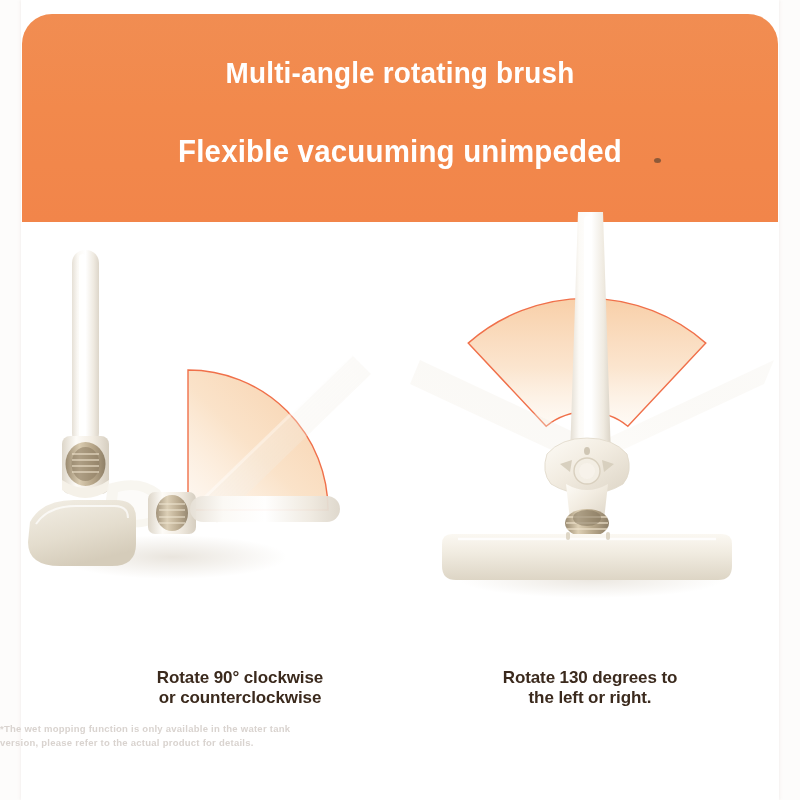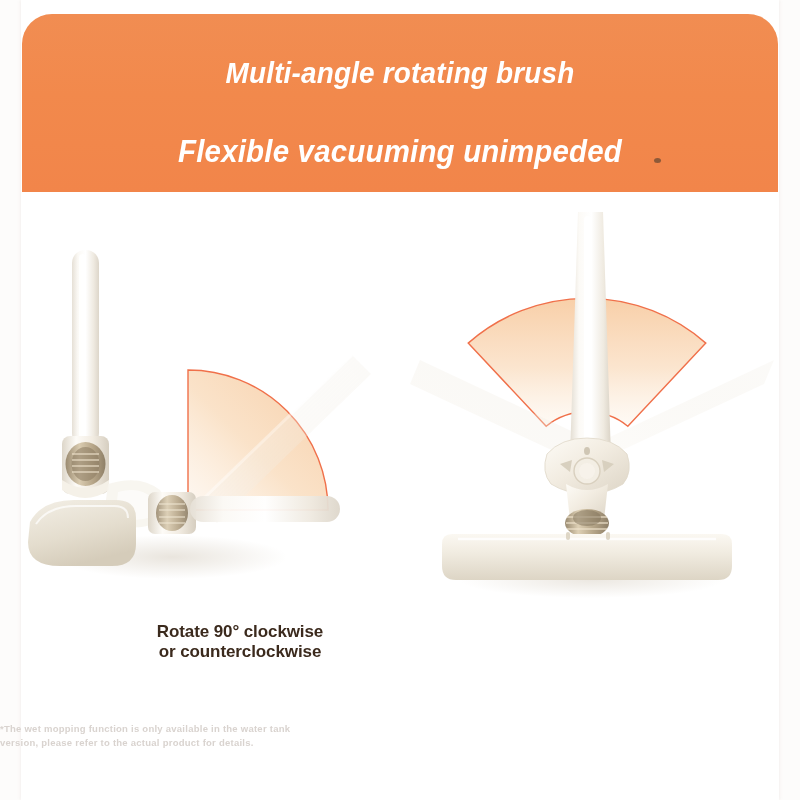--- a/index.html
+++ b/index.html
@@ -33,25 +33,24 @@
     box-shadow: -1px 0 3px rgba(190,170,160,0.10),
                  1px 0 3px rgba(190,170,160,0.10);
   }
 
   
   .banner {
     position: absolute;
     left: 22px;
     top: 14px;
     width: 756px;
-    height: 178px;
+    height: 208px;
     border-radius: 30px 30px 0 0;
     background: linear-gradient(180deg, #f18d52 0%, #f2894c 45%, #f2854a 100%);
     overflow: hidden;
-    font-style: italic;
   }
   .banner-title-1 {
     position: absolute;
     left: 0;
     right: 0;
     top: 44px;
     text-align: center;
     color: #ffffff;
     font-size: 30px;
     font-weight: bold;
@@ -107,20 +106,21 @@
   
   .caption {
     position: absolute;
     text-align: center;
     color: #3b2a1d;
     font-size: 17px;
     font-weight: bold;
     line-height: 1.15;
     letter-spacing: -0.1px;
     white-space: pre-line;
+    margin-top: 46px;
   }
   .caption.left  { left: 40px;  top: 622px; width: 400px; }
   .caption.right { left: 400px; top: 622px; width: 380px; }
 
   
   .footer-note {
     position: absolute;
     left: 0;
     right: 0;
     top: 722px;
@@ -312,17 +312,19 @@
 
         <rect x="166" y="340" width="4" height="8" rx="2" fill="#ded6c6"></rect>
         <rect x="206" y="340" width="4" height="8" rx="2" fill="#ded6c6"></rect>
       </svg>
     </div>
   </div>
 
   <div class="caption left">Rotate 90° clockwise
 or counterclockwise</div>
 
+  <div class="caption right">Rotate 130 degrees to
+the left or right.</div>
 
   <div class="footer-note">*The wet mopping function is only available in the water tank
 version, please refer to the actual product for details.</div>
 
 </div>
 
 </body></html>

